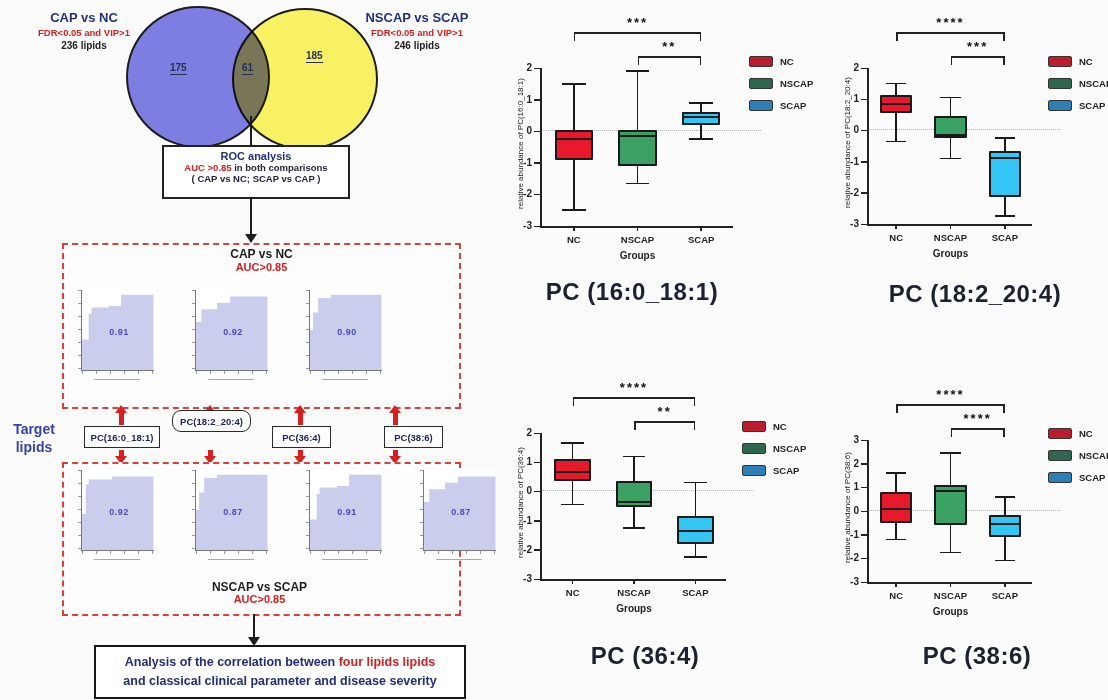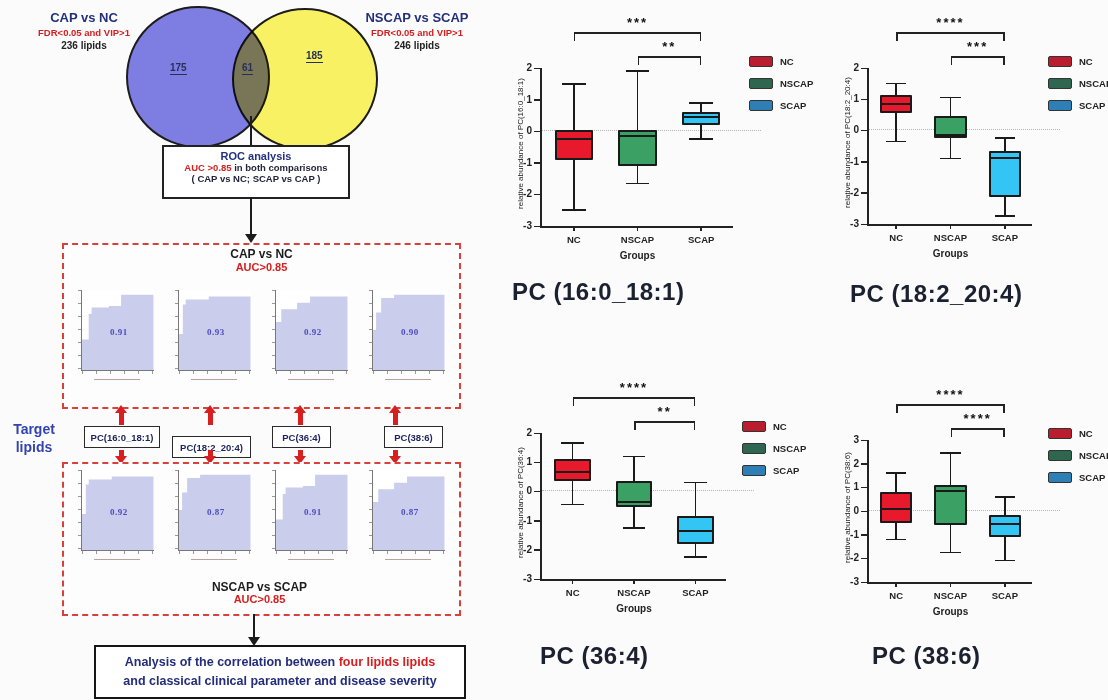--- a/index.html
+++ b/index.html
@@ -22,21 +22,21 @@
   .arrow-head-down{position:absolute;width:0;height:0;border-left:6px solid transparent;
                    border-right:6px solid transparent;border-top:9px solid #1c1c1c;}
   .box-outline{position:absolute;background:#fff;border:2px solid #222;text-align:center;}
   .rb1{font-size:11px;font-weight:bold;color:#23307d;margin-top:3px;}
   .rb2,.rb3{font-size:9.5px;font-weight:bold;color:#23233d;}
   .red{color:#d42020;}
   .dashed-box{position:absolute;border:2px dashed #d8413a;background:#fdfdfd;}
   .db-title{font-size:12px;font-weight:bold;color:#1c1c1c;text-align:center;margin-top:2px;}
   .db-sub{font-size:11px;font-weight:bold;color:#d42020;text-align:center;}
 
-  .roc-row{position:absolute;display:flex;gap:7px;font-family:Liberation Serif, serif;}
+  .roc-row{position:absolute;display:flex;gap:24px;}
   .roc-plot{width:90px;display:flex;flex-direction:column;align-items:center;}
   .roc-inner{position:relative;width:72px;height:80px;border-left:1.5px solid #777;
              border-bottom:1.5px solid #777;background:#fff;}
   .roc-inner::before{content:"";position:absolute;left:0;right:0;bottom:-4px;height:3px;
              background:repeating-linear-gradient(to right,#999 0 1px,transparent 1px 14px);}
   .roc-inner::after{content:"";position:absolute;left:-4px;top:0;bottom:0;width:3px;
              background:repeating-linear-gradient(to bottom,#999 0 1px,transparent 1px 13px);}
   .roc-fill{position:absolute;inset:0;background:#cbcdec;}
   .v1{clip-path:polygon(0 100%,0 62%,10% 62%,10% 30%,14% 30%,14% 22%,38% 22%,38% 20%,55% 20%,55% 6%,100% 6%,100% 100%);}
   .v2{clip-path:polygon(0 100%,0 55%,6% 55%,6% 18%,10% 18%,10% 12%,42% 12%,42% 8%,100% 8%,100% 100%);}
@@ -62,21 +62,21 @@
                   border:2.5px solid #151515;display:flex;align-items:center;justify-content:center;
                   text-align:center;font-size:12.5px;font-weight:bold;color:#232d7a;line-height:1.5;}
 
   
   .chart{position:absolute;}
   #chart1{left:480px;top:16px;width:345px;height:252px;}
   #chart2{left:823px;top:16px;width:285px;height:256px;}
   #chart3{left:492px;top:383px;width:322px;height:242px;}
   #chart4{left:823px;top:386px;width:285px;height:238px;}
   .pc-title{position:absolute;font-size:24px;font-weight:bold;color:#1b2130;
-            letter-spacing:.5px;}
+            text-align:center;letter-spacing:.5px;}
   #title1{left:512px;top:278px;width:240px;}
   #title2{left:850px;top:280px;width:250px;}
   #title3{left:540px;top:642px;width:210px;}
   #title4{left:872px;top:642px;width:210px;}
   #cn-label{position:absolute;left:690px;top:328px;width:280px;text-align:center;
             font-size:33px;font-weight:bold;color:#bf1515;letter-spacing:2px;}
 </style>
 </head>
 <body>
 
@@ -119,27 +119,20 @@
   <div class="roc-row" style="left:72px;top:290px;">
     <div class="roc-plot">
       <div class="roc-inner">
         <div class="roc-fill v1"></div>
         <span class="auc">0.91</span>
       </div>
         <div class="roc-caption"></div>
     </div>
     <div class="roc-plot">
       <div class="roc-inner">
-        <div class="roc-fill v2"></div>
-        <span class="auc">0.93</span>
-      </div>
-        <div class="roc-caption"></div>
-    </div>
-    <div class="roc-plot">
-      <div class="roc-inner">
         <div class="roc-fill v3"></div>
         <span class="auc">0.92</span>
       </div>
         <div class="roc-caption"></div>
     </div>
     <div class="roc-plot">
       <div class="roc-inner">
         <div class="roc-fill v4"></div>
         <span class="auc">0.90</span>
       </div>
@@ -163,21 +156,21 @@
   <div class="red-arrow" style="left:292px;top:405px;">
     <i class="ra-head-up"></i>
       <i class="ra-stem" style="height:12px;"></i>
     </div>
   <div class="red-arrow" style="left:387px;top:405px;">
     <i class="ra-head-up"></i>
       <i class="ra-stem" style="height:12px;"></i>
     </div>
 
   <div class="lipid-box" style="left:84px;top:426px;width:74px;">PC(16:0_18:1)</div>
-  <div class="lipid-box" style="left:172px;top:436px;width:77px;">PC(18:2_20:4)</div>
+  <div class="lipid-box" style="left:172px;top:410px;width:77px;border-radius:9px;">PC(18:2_20:4)</div>
   <div class="lipid-box" style="left:272px;top:426px;width:57px;">PC(36:4)</div>
   <div class="lipid-box" style="left:384px;top:426px;width:57px;">PC(38:6)</div>
 
   <div class="red-arrow" style="left:113px;top:450px;">
     <i class="ra-stem" style="height:6px;"></i>
       <i class="ra-head-down"></i>
     </div>
   <div class="red-arrow" style="left:202px;top:450px;">
     <i class="ra-stem" style="height:6px;"></i>
       <i class="ra-head-down"></i>

